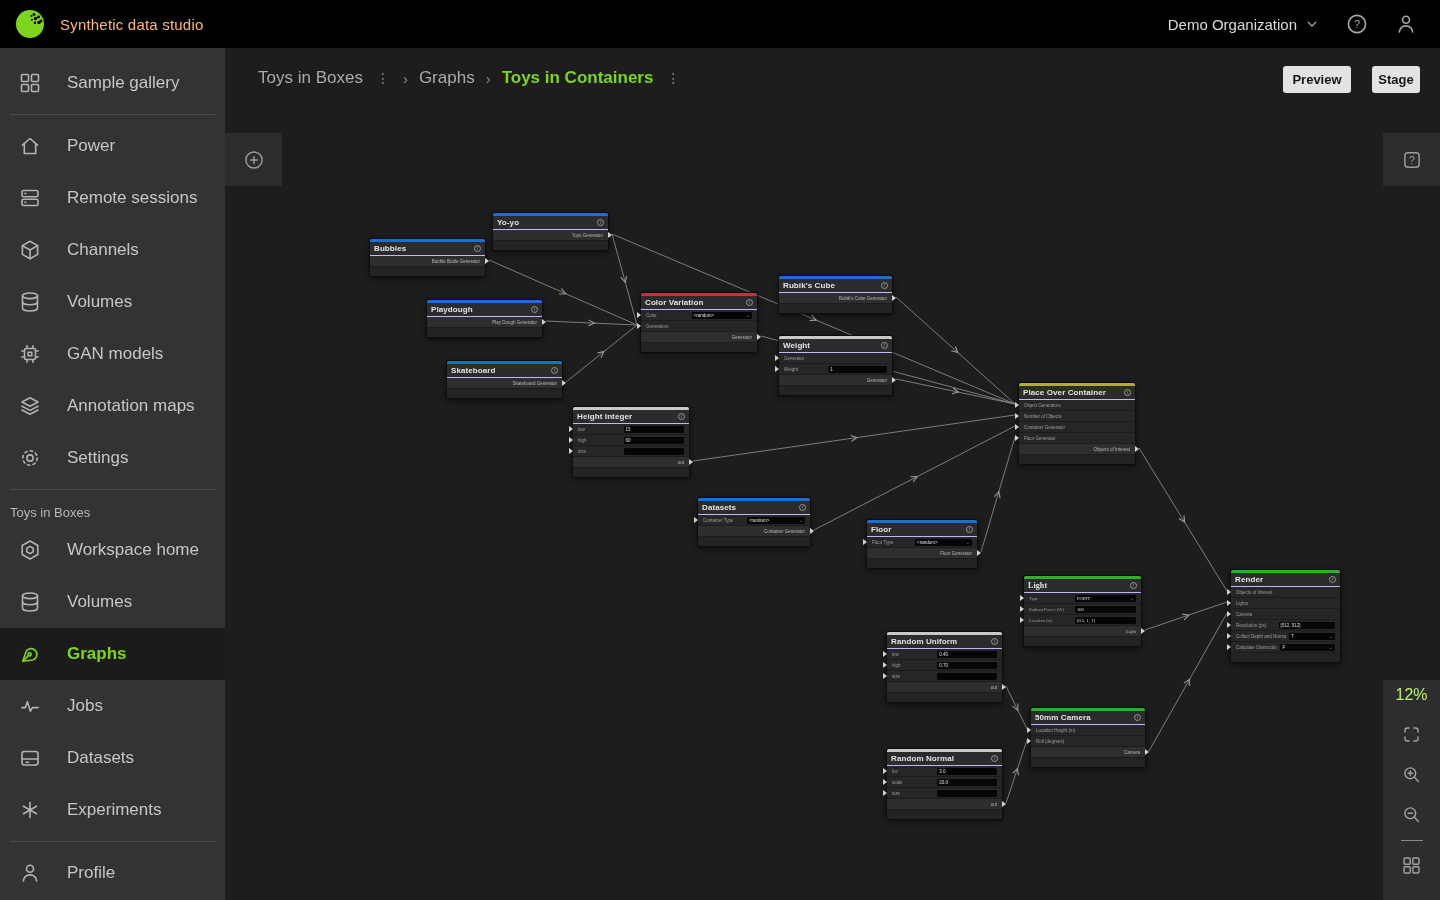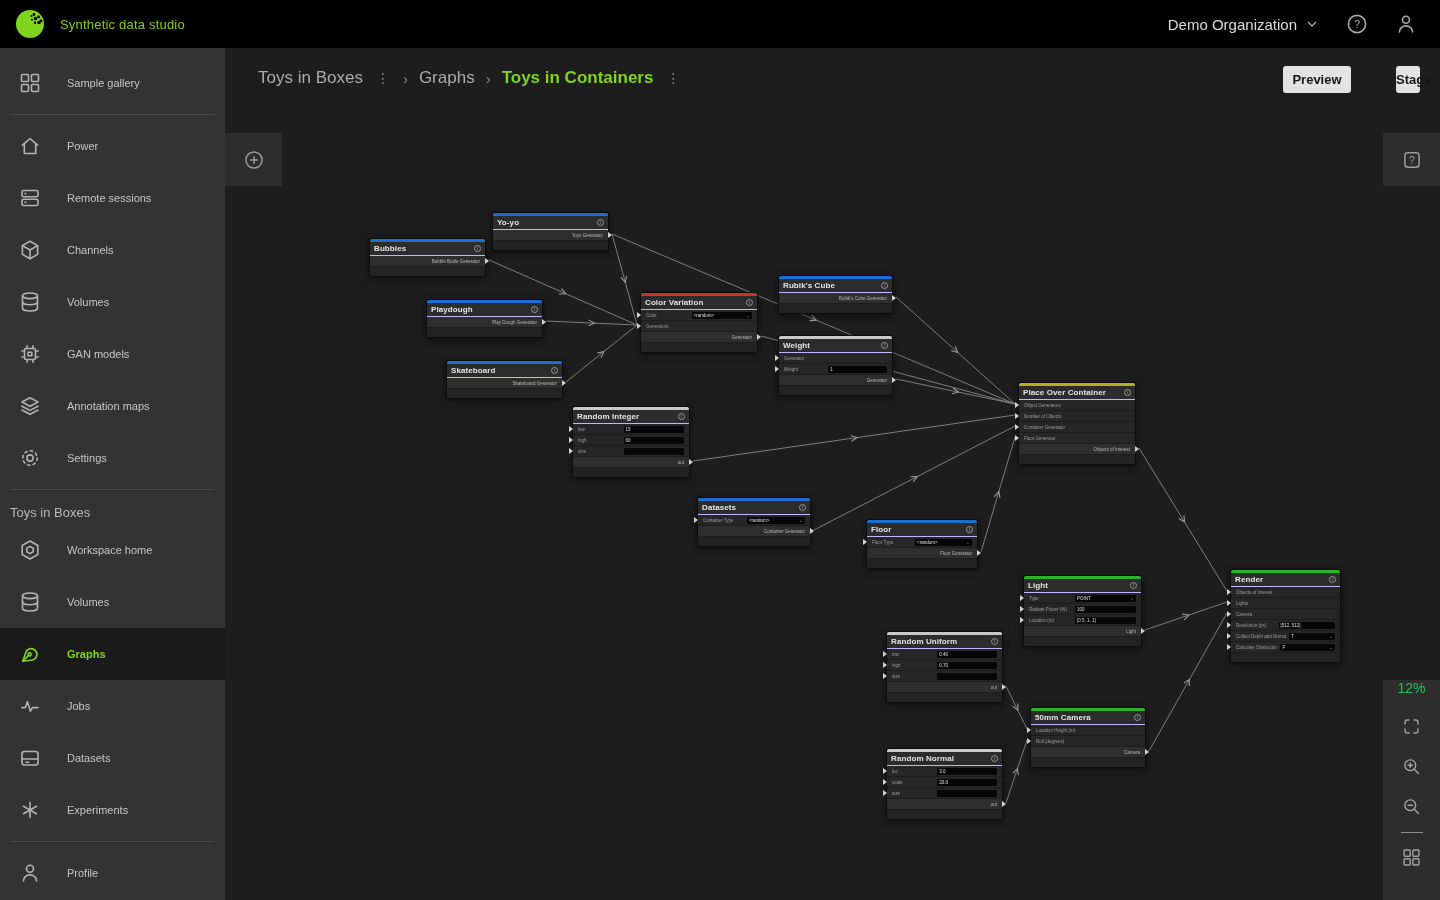--- a/index.html
+++ b/index.html
@@ -4,47 +4,47 @@
 <style>
   *{margin:0;padding:0;box-sizing:border-box}
   html,body{width:1440px;height:900px;overflow:hidden;background:#1d1d1d;
     font-family:"Liberation Sans","DejaVu Sans",sans-serif;-webkit-font-smoothing:antialiased}
   .ic{display:inline-flex;align-items:center;justify-content:center;color:#b9b9b9}
   .ic svg{width:100%;height:100%}
   
   .topbar{position:fixed;left:0;top:0;width:1440px;height:48px;background:#000;
     display:flex;align-items:center;padding:0 22px 0 14px;z-index:20}
   .logo{width:32px;height:32px;display:inline-flex}
-  .apptitle{color:#84cc16;font-size:13px;margin-left:14px;letter-spacing:.2px}
+  .apptitle{color:#fdba74;font-size:15px;margin-left:14px;letter-spacing:.2px}
   .tspacer{flex:1}
   .org{display:flex;align-items:center;gap:7px;color:#dcdcdc;font-size:15px;cursor:pointer}
   .org .ic{width:16px;height:16px;color:#bdbdbd}
   .tbicon{width:24px;height:24px;margin-left:25px;cursor:pointer;color:#a9a9a9}
   
   .sidebar{position:fixed;left:0;top:48px;width:225px;height:852px;background:#333;
     padding-top:9px;z-index:15;overflow:hidden}
   .sitem{height:52px;display:flex;align-items:center;padding-left:18px;gap:25px;
-    color:#c6c6c6;font-size:11px;cursor:pointer;white-space:nowrap}
+    color:#c6c6c6;font-size:17px;cursor:pointer;white-space:nowrap}
   .sitem .ic{width:24px;height:24px;flex:0 0 auto;color:#b3b3b3}
   .sitem.active{background:#1b1b1b;color:#7fd41e;font-weight:700}
   .sitem.active .ic{color:#7fd41e}
   .sdiv{border:0;border-top:1px solid #4a4a4a;margin:5px 10px}
   .stitle{font-size:13px;color:#b8b8b8;padding:10px 0 4px 10px}
   
   .main{position:fixed;left:225px;top:48px;width:1215px;height:852px;background:#1d1d1d;overflow:hidden}
   .crumbs{position:absolute;left:33px;top:20px;display:flex;align-items:center;gap:11px;
     font-size:17px;color:#ababab;z-index:5}
   .crumb{cursor:pointer}
   .crumb.active{color:#7fd41e;font-weight:700}
   .kebab{color:#8f8f8f;font-size:14px;cursor:pointer;padding:0 2px}
   .csep{color:#8a8a8a;font-size:15px}
   .btn{position:absolute;top:18px;height:27px;background:#e3e3e3;border:0;border-radius:3px;
     color:#161616;font-size:13px;font-weight:700;font-family:inherit;cursor:pointer;z-index:5}
   .btn.preview{right:89px;width:68px}
-  .btn.stage{right:20px;width:24px}
+  .btn.stage{right:20px;width:48px}
   .sidetab{position:absolute;width:57px;height:53px;background:#2d2d2d;display:flex;
     align-items:center;justify-content:center;cursor:pointer;z-index:6}
   .sidetab .ic{width:22px;height:22px;color:#9c9c9c}
   .ltab{left:0;top:85px}.rtab{right:0;top:85px}
   .canvas{position:absolute;inset:0}
   .edges{position:absolute;left:0;top:0;pointer-events:none}
   
   .node{position:absolute;background:#262626;border:1px solid #0c0c0c;border-radius:2px;
     box-shadow:0 2px 6px rgba(0,0,0,.55);z-index:2;cursor:grab}
   .stripe{height:3px;border-radius:2px 2px 0 0}
@@ -64,21 +64,21 @@
   .vbox .caret{margin-left:auto;color:#8a8a8a;font-size:5px;line-height:7px}
   .foot{height:9px;background:#232323;border-radius:0 0 2px 2px}
   .port{position:absolute;top:50%;margin-top:-3px;width:0;height:0;
     border-top:3px solid transparent;border-bottom:3px solid transparent;
     border-left:4px solid #d2d2d2}
   .port.pin{left:-4px}
   .port.pout{right:-4px}
   
   .zpanel{position:absolute;right:0;top:632px;width:57px;height:220px;background:#2d2d2d;
     display:flex;flex-direction:column;align-items:center;z-index:6}
-  .zlevel{color:#22c55e;font-size:14px;}
+  .zlevel{color:#bef264;font-size:16px;margin-top:6px}
   .zpanel .ic{width:21px;height:21px;color:#a2a2a2;cursor:pointer}
   .zfit{margin-top:20px}.zin{margin-top:19px}.zout{margin-top:19px}
   .zdiv{width:22px;border-top:1px solid #8a8a8a;margin-top:15px}
   .zgrid{margin-top:14px}
 </style>
 </head>
 <body>
 
 <header class="topbar">
   <span class="logo">
@@ -426,21 +426,21 @@
         </div>
         <div class="nrow out">
           <span class="olbl">Generator</span>
           <span class="port pout"></span>
         </div>
         <div class="foot"></div>
       </div>
       <div class="node" style="left: 347px; top: 358px; width: 118px;">
         <div class="stripe" style="background: rgb(201, 201, 201);"></div>
         <div class="trow">
-          <span class="ttl">Random Integer</span>
+          <span class="ttl">Height Integer</span>
           <span class="info">i</span>
         </div>
         <div class="nrow field">
           <span class="lbl">low</span>
           <span class="vbox">
             <span>15</span>
           </span>
           <span class="port pin"></span>
         </div>
         <div class="nrow field">
@@ -524,21 +524,21 @@
         <div class="nrow in">
           <span class="lbl">Floor Generator</span>
           <span class="port pin"></span>
         </div>
         <div class="nrow out">
           <span class="olbl">Objects of Interest</span>
           <span class="port pout"></span>
         </div>
         <div class="foot"></div>
       </div>
-      <div class="node" style="left: 798px; top: 527px; width: 119px;">
+      <div class="node" style="left: 798px; top: 527px; width: 119px; font-family: Liberation Serif, serif;">
         <div class="stripe" style="background: rgb(44, 178, 44);"></div>
         <div class="trow">
           <span class="ttl">Light</span>
           <span class="info">i</span>
         </div>
         <div class="nrow select">
           <span class="lbl">Type</span>
           <span class="vbox">
             <span>POINT</span>
             <span class="caret">⌄</span>

